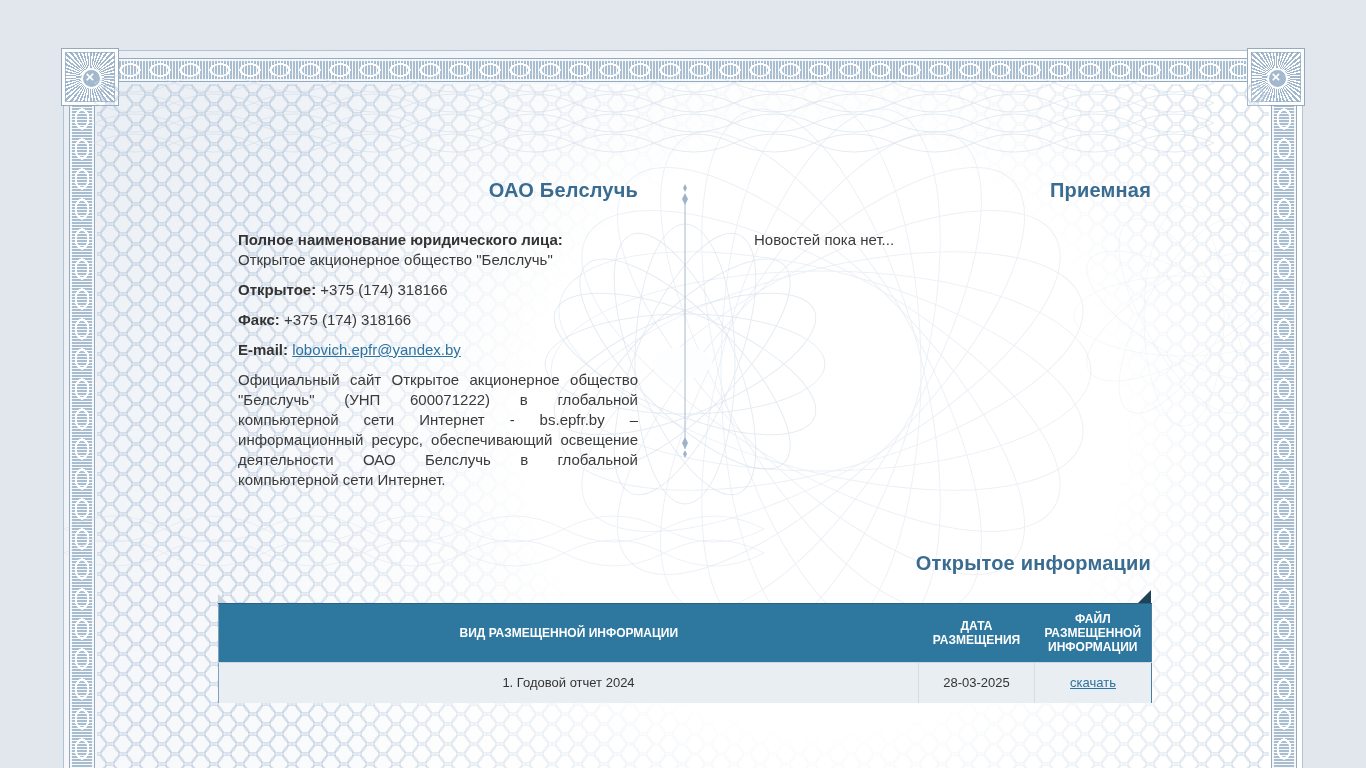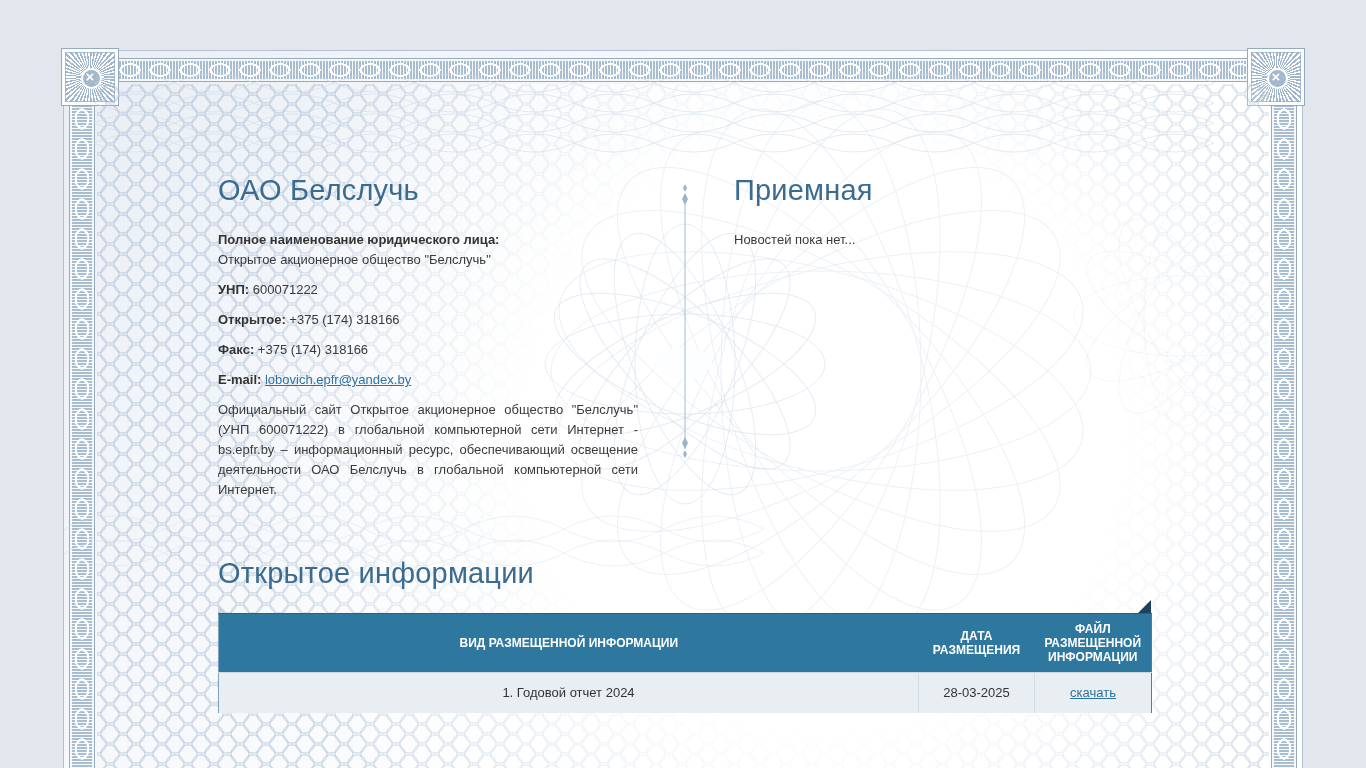--- a/index.html
+++ b/index.html
@@ -69,24 +69,24 @@
   }
   .guilloche { position:absolute; left:0; top:0; pointer-events:none; }
 
   
   .content { position:relative; width:933px; margin-left:154px; padding-top:122px; }
   .columns { display:flex; }
   .col-left { width:420px; margin-right:96px; }
   .col-right { flex:1; }
 
   h1.hd {
-    font-size:29px; font-weight:400; color:#3a6b90;
-    line-height:35px; margin-bottom:22px; letter-spacing:.2px;
-  }
-  .info { font-size:13px; line-height:20px; color:#3a3a3a; margin-bottom:10px; }
+    font-size:20px; font-weight:700; color:#3a6b90;
+    line-height:35px; margin-bottom:22px; letter-spacing:.2px;text-align:right;
+  }
+  .info { font-size:15px; line-height:20px; color:#3a3a3a; margin-bottom:10px;margin-left:20px; }
   .info strong { color:#333333; }
   .about { text-align:justify; }
   a.lnk { color:#2c73a1; text-decoration:underline; }
 
   .disclosure-title { margin-top:46px; margin-bottom:20px; }
 
   
   .table-wrap { position:relative; width:933px; }
   .table-wrap::before {   
     content:''; position:absolute; left:0; top:-9px; width:0; height:0;
@@ -186,24 +186,20 @@
     <div class="columns">
       <div class="col-left">
         <h1 class="hd">ОАО Белслучь</h1>
 
         <p class="info">
           <strong>Полное наименование юридического лица:</strong><br>
           <span>Открытое акционерное общество "Белслучь"</span>
         </p>
 
 
-        <p class="info">
-          <strong>УНП:</strong>
-          <span>600071222</span>
-        </p>
 
         <p class="info">
           <strong>Открытое:</strong>
           <span>+375 (174) 318166</span>
         </p>
 
         <p class="info">
           <strong>Факс:</strong>
           <span>+375 (174) 318166</span>
         </p>

